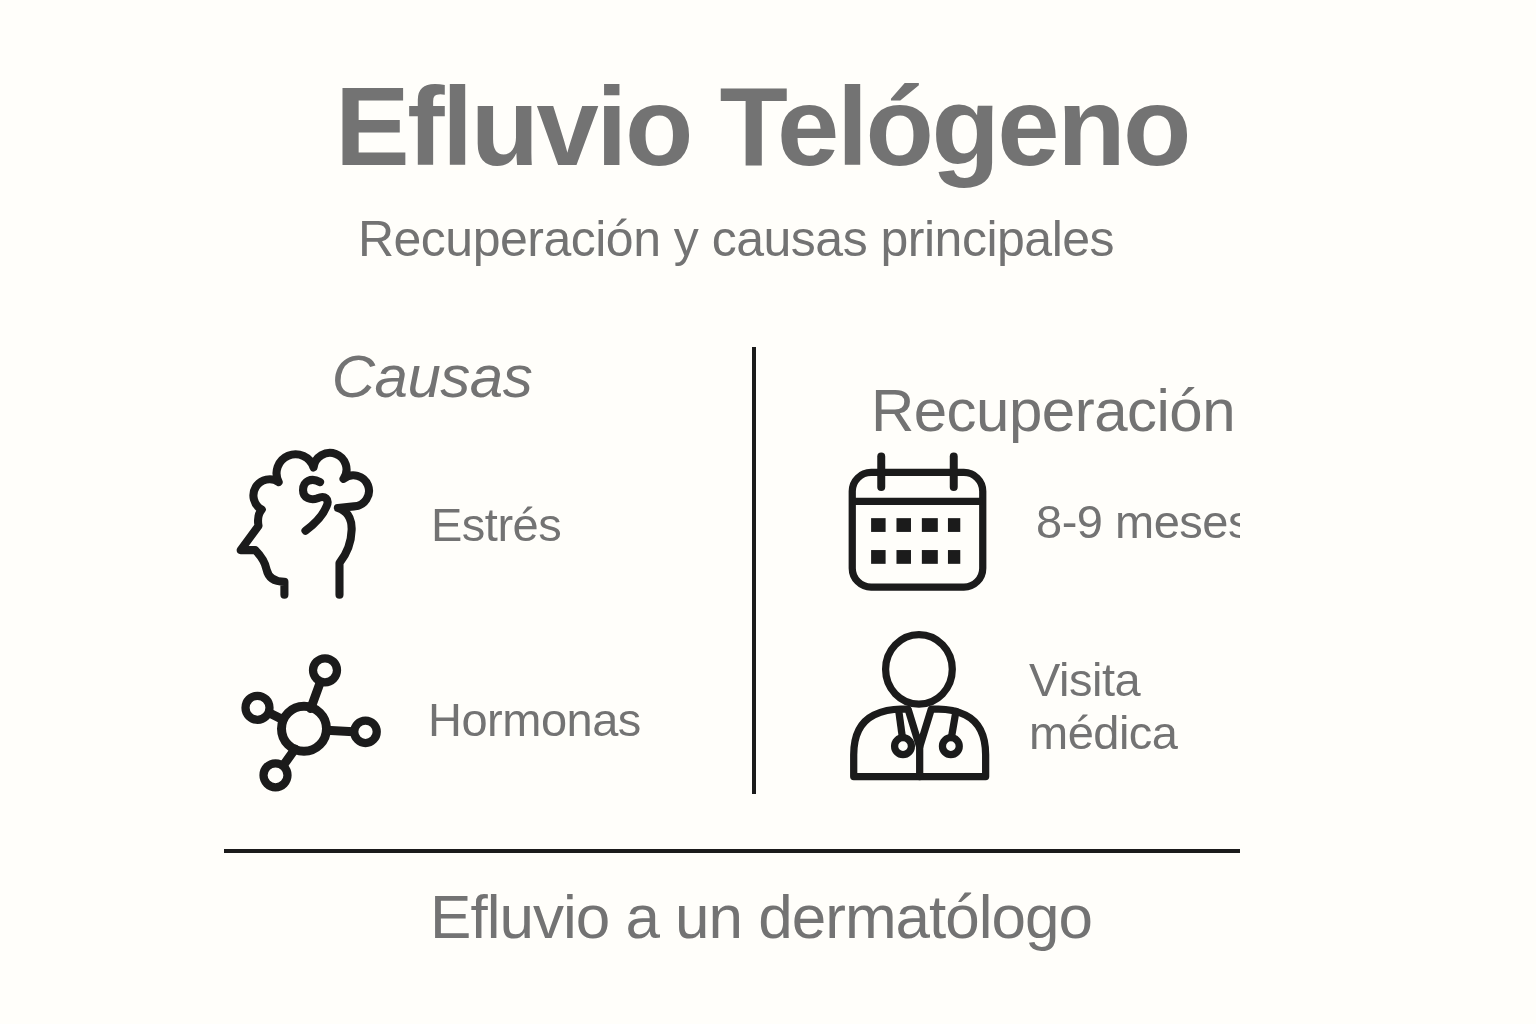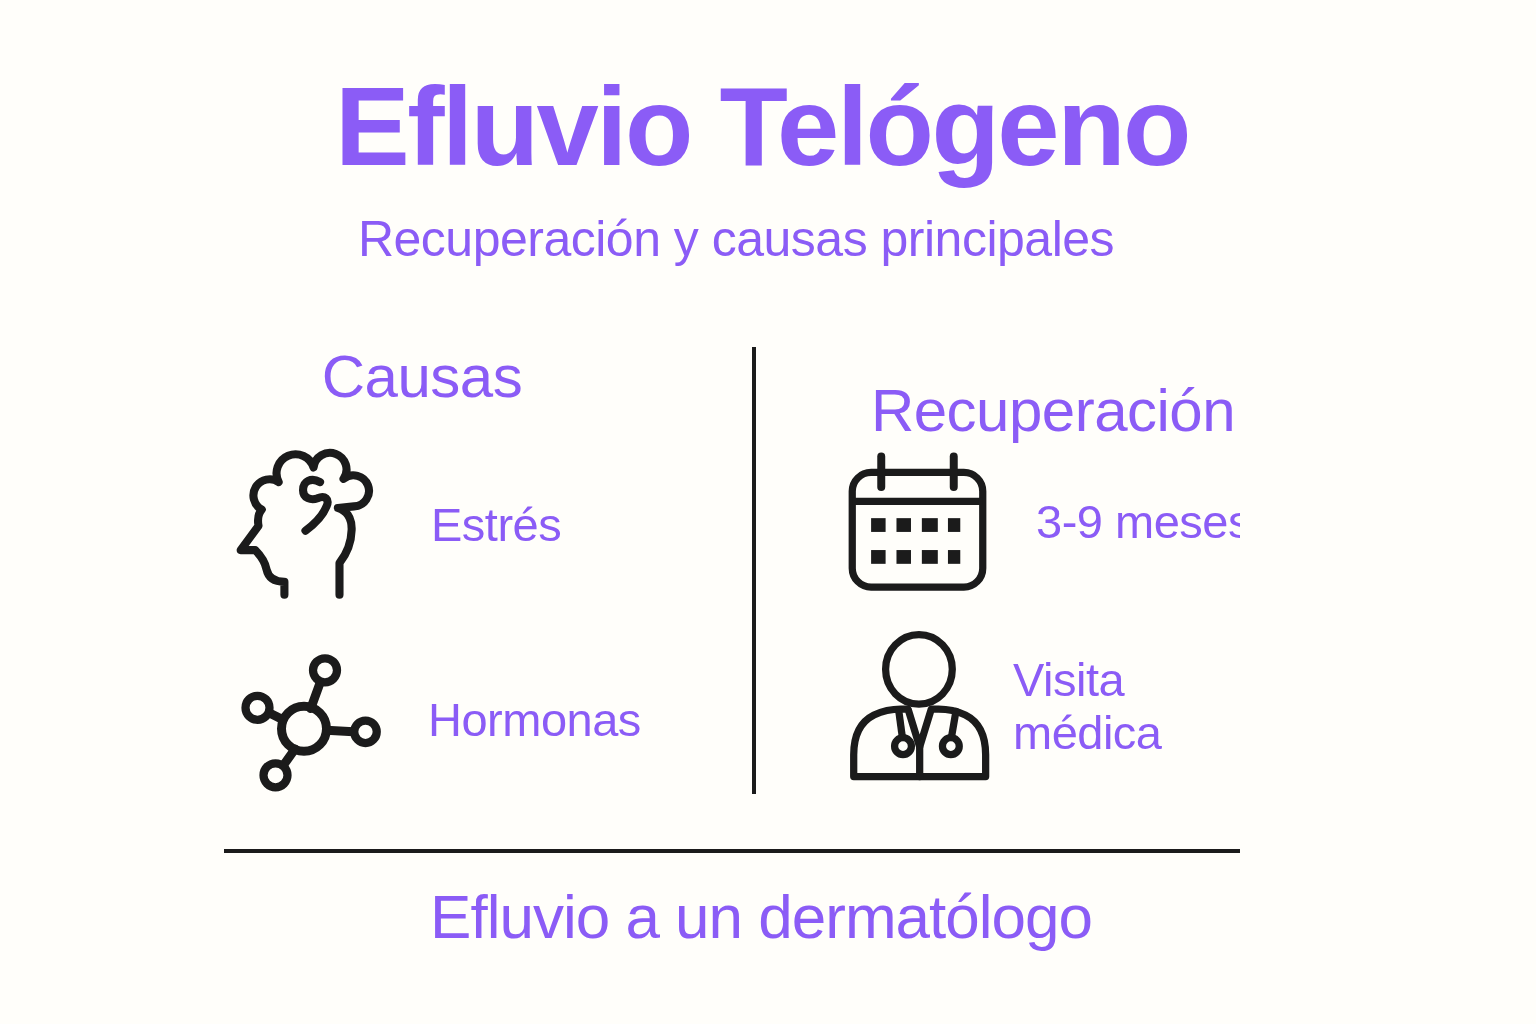--- a/index.html
+++ b/index.html
@@ -5,60 +5,60 @@
   * { margin:0; padding:0; box-sizing:border-box; }
   html,body { width:1536px; height:1024px; }
   body {
     font-family: "Liberation Sans", "DejaVu Sans", sans-serif;
     background:#FFFEFA;
   }
   .canvas {
     position:relative;
     width:1240px; height:1024px;
     background:#FFFEFA;
-    color:#8b5cf6;
+    color:#737373;
     overflow:hidden;
   }
   .title {
     position:absolute; top:60px; left:762px;
     transform:translateX(-50%);
     font-size:112px; font-weight:700; letter-spacing:-2.5px;
     white-space:nowrap; line-height:1.2;
   }
   .subtitle {
     position:absolute; top:209px; left:736px;
     transform:translateX(-50%);
     font-size:50px; font-weight:400; letter-spacing:-0.5px;
     white-space:nowrap; line-height:1.2;
   }
   .col-heading {
     position:absolute; top:344px;
     transform:translateX(-50%);
     font-size:60px; font-weight:500; letter-spacing:-0.5px;
     white-space:nowrap; line-height:1.1;
   }
-  .heading-causas { left:422px; }
+  .heading-causas { left:432px;font-style:italic; }
   .heading-recuperacion { left:1053px;margin-top:34px; }
   .row {
     position:absolute;
     display:flex; align-items:center;
   }
   .row .icon-box { flex:0 0 auto; display:block; }
   .row .label {
     font-size:47px; font-weight:400; letter-spacing:-0.5px;
     line-height:1.12;
   }
   .row-estres   { left:235px; top:442px; height:166px; }
   .row-estres .label { margin-left:34px; white-space:nowrap; }
   .row-hormonas { left:232px; top:645px; height:150px; }
   .row-hormonas .label { margin-left:46px; white-space:nowrap; }
   .row-meses    { left:845px; top:452px; height:141px; }
   .row-meses .label { margin-left:46px; white-space:nowrap; }
   .row-visita   { left:845px; top:618px; height:178px; }
-  .row-visita .label { margin-left:23px; width:225px; }
+  .row-visita .label { margin-left:39px; width:225px; }
   .v-divider {
     position:absolute; left:752px; top:347px;
     width:4px; height:447px; background:#1B1B1B;
   }
   .h-divider {
     position:absolute; left:224px; top:849px;
     width:1068px; height:4px; background:#1B1B1B;
   }
   .footer-note {
     position:absolute; top:880px; left:761px;
@@ -136,21 +136,21 @@
           <rect x="35.5" y="45.5" width="10" height="9.5"></rect>
           <rect x="53" y="45.5" width="11" height="9.5"></rect>
           <rect x="71" y="45.5" width="8.5" height="9.5"></rect>
           <rect x="18" y="67.5" width="10" height="9.5"></rect>
           <rect x="35.5" y="67.5" width="10" height="9.5"></rect>
           <rect x="53" y="67.5" width="11" height="9.5"></rect>
           <rect x="71" y="67.5" width="8.5" height="9.5"></rect>
         </g>
       </svg>
     </span>
-    <span class="label">3-9 meses</span>
+    <span class="label">8-9 meses</span>
   </div>
 
   <div class="row row-visita">
     <span class="icon-box">
       <svg width="145" height="178" viewBox="0 0 100 110" fill="none" stroke="#1B1B1B" stroke-width="5" stroke-linecap="round" stroke-linejoin="round">
         <ellipse cx="51" cy="29" rx="23" ry="24"></ellipse>
         <path d="M 6 103 L 6 88
                  C 6 74 11 65 20 60.5
                  C 26.5 57.5 33 56.5 38.5 56.5
                  L 43.5 56.5 L 51.5 82.5 L 59.5 56.5 L 64.5 56.5

